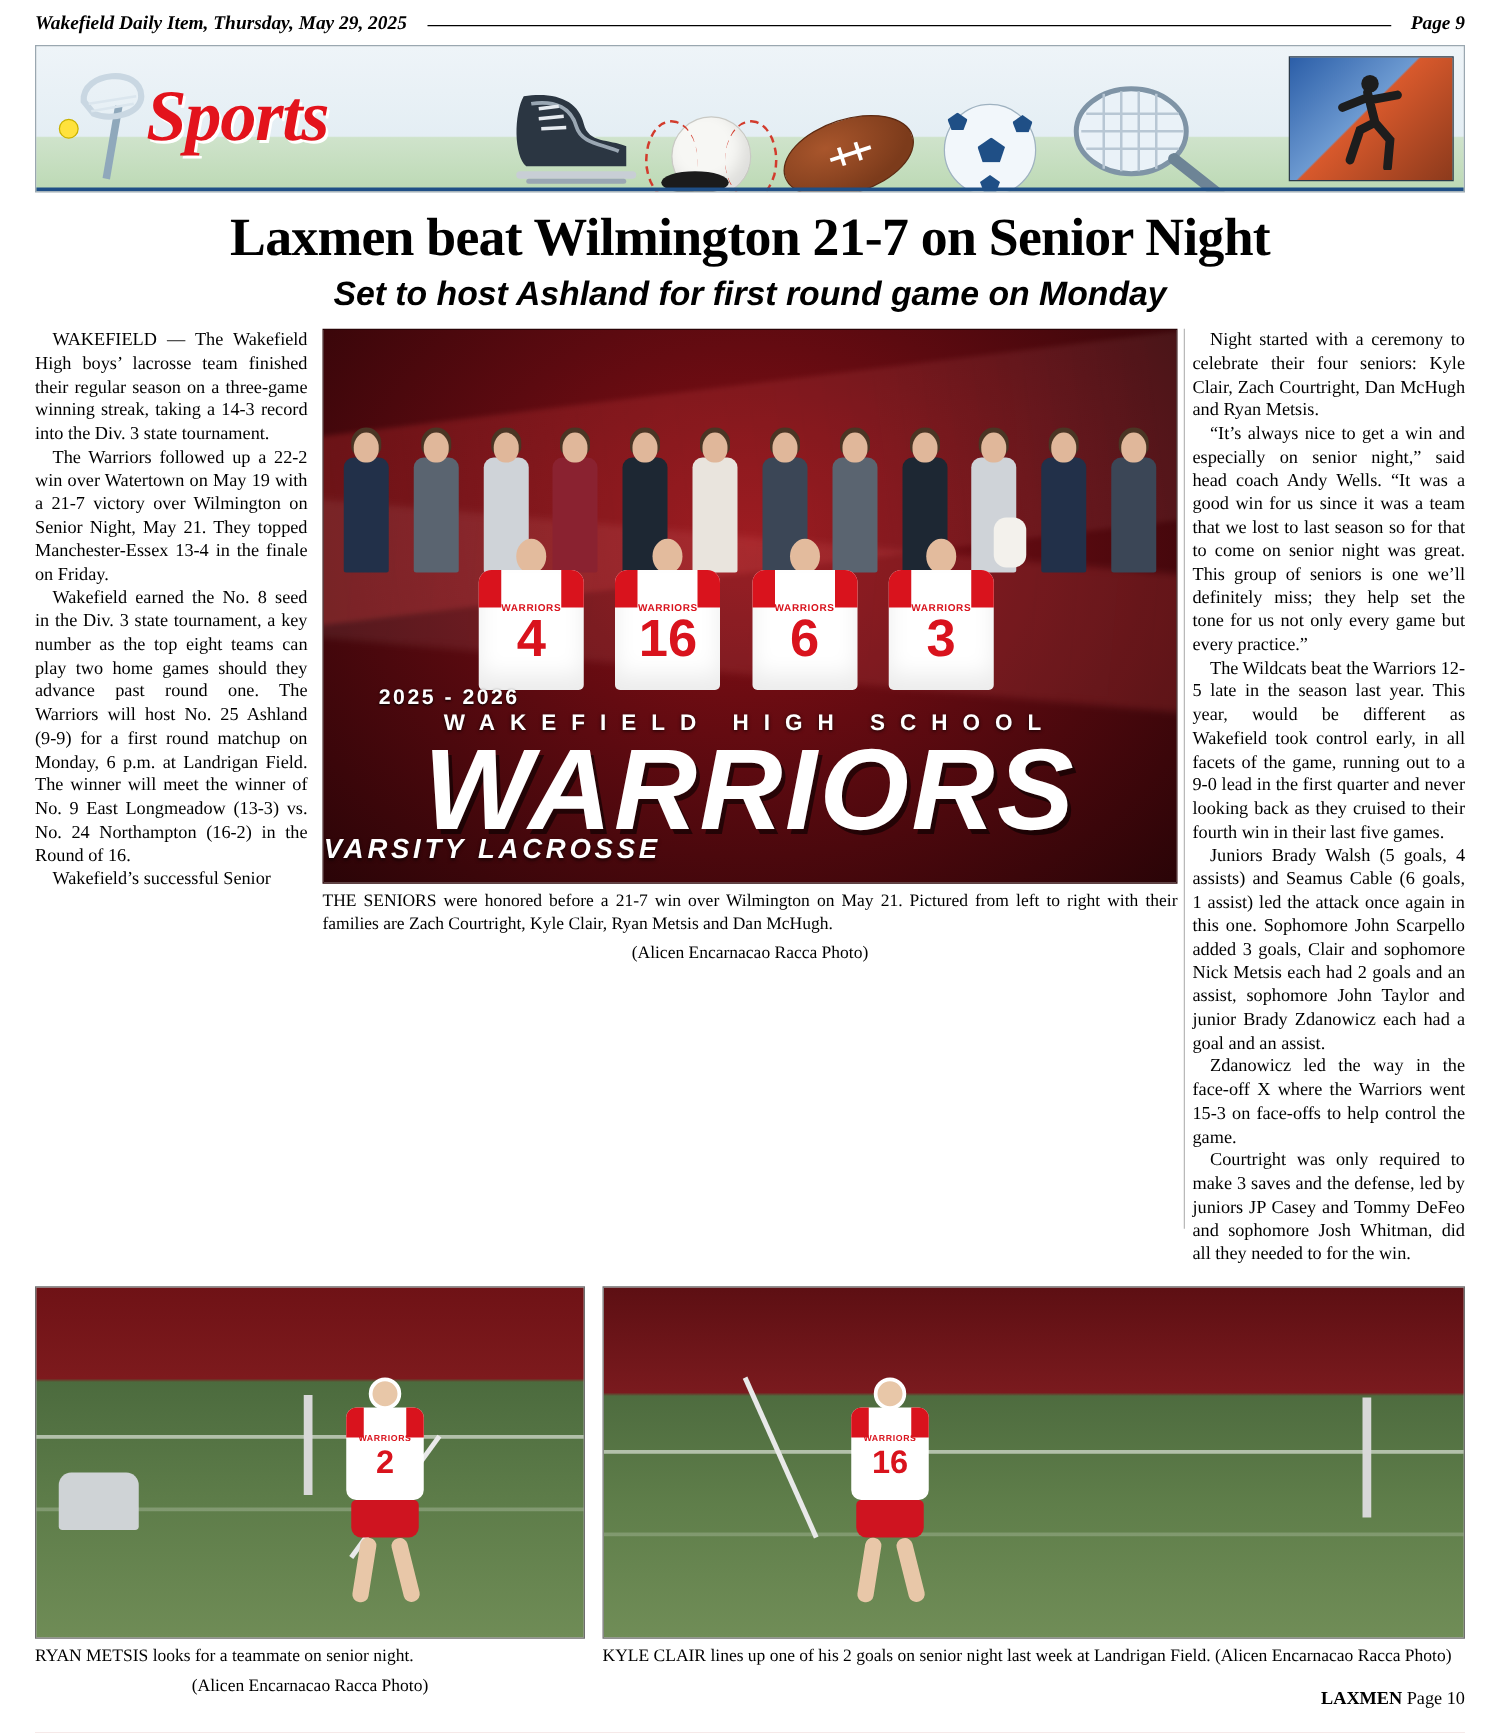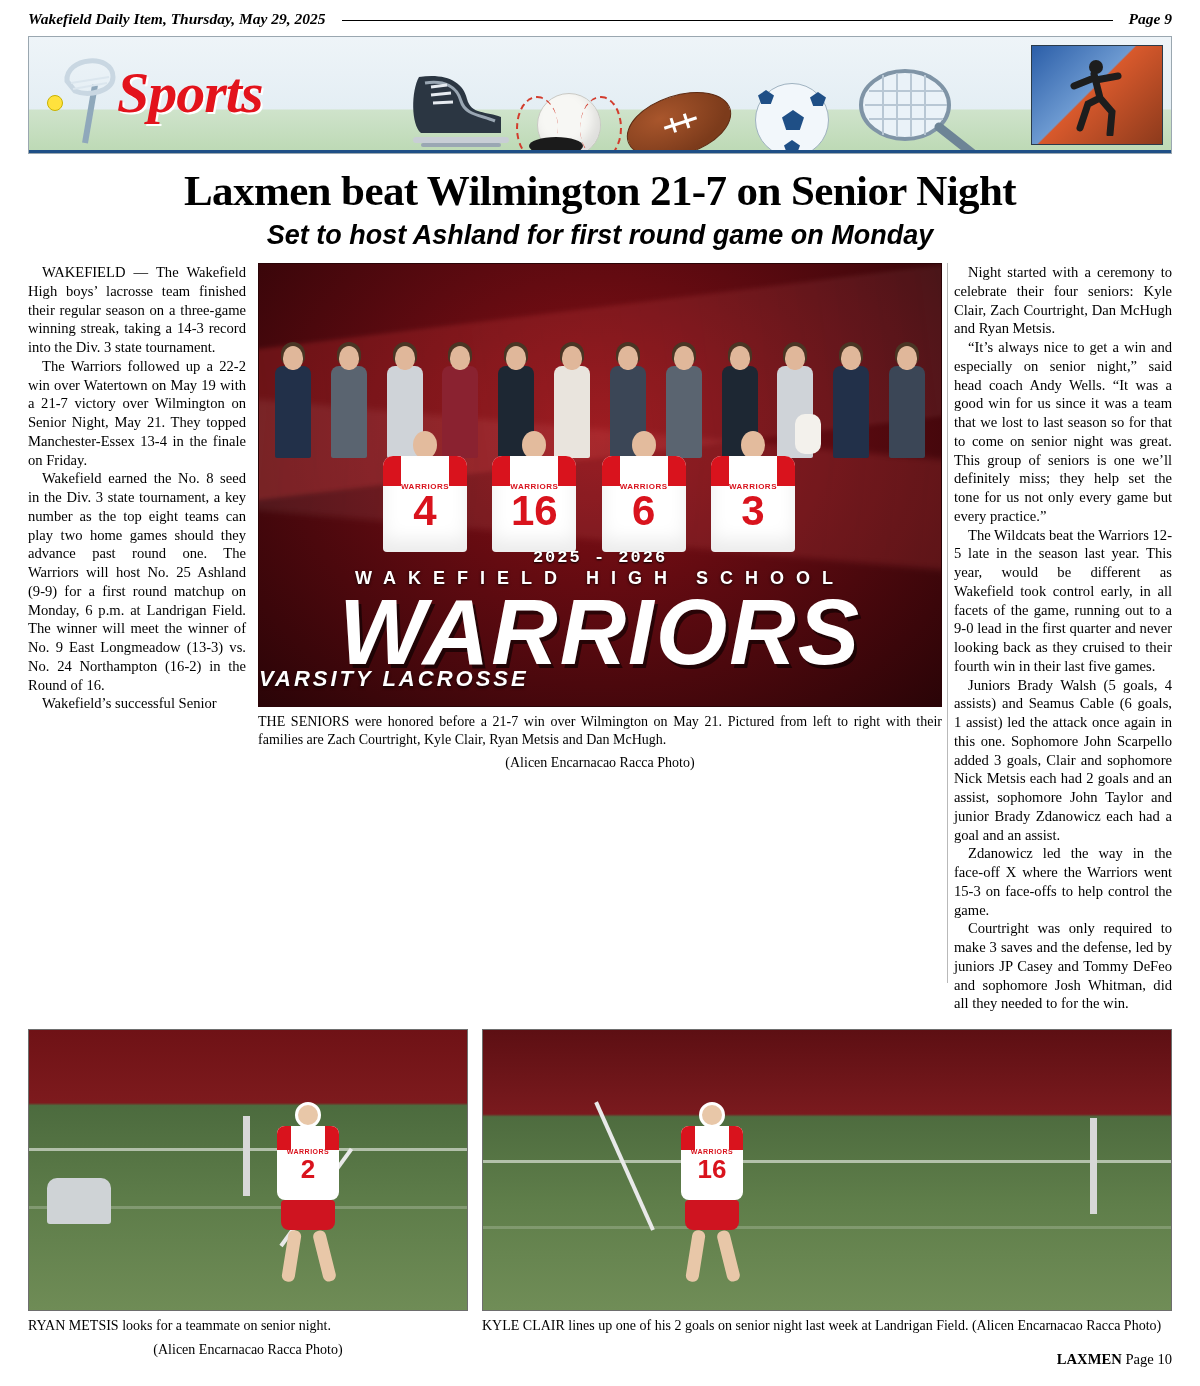--- a/index.html
+++ b/index.html
@@ -349,27 +349,27 @@
     position: absolute;
     right: 120px; top: 150px;
     width: 26px; height: 40px;
     border-radius: 10px;
     background: #f3f1ec;
   }
   .tp-years {
     position: absolute;
     left: 0; right: 0;
     top: 284px;
-    text-align: center;
-    font-family: Liberation Mono, monospace;
+    font-family: Liberation Sans, sans-serif;
     font-weight: bold;
     font-size: 17px;
     color: #ffffff;
     letter-spacing: 2px;
     text-shadow: 0 1px 2px #000;
+    padding-left: 44px;
   }
   .tp-school {
     position: absolute;
     left: 0; right: 0;
     top: 304px;
     text-align: center;
     font-family: "Liberation Sans", sans-serif;
     font-weight: bold;
     font-size: 18px;
     color: #ffffff;

